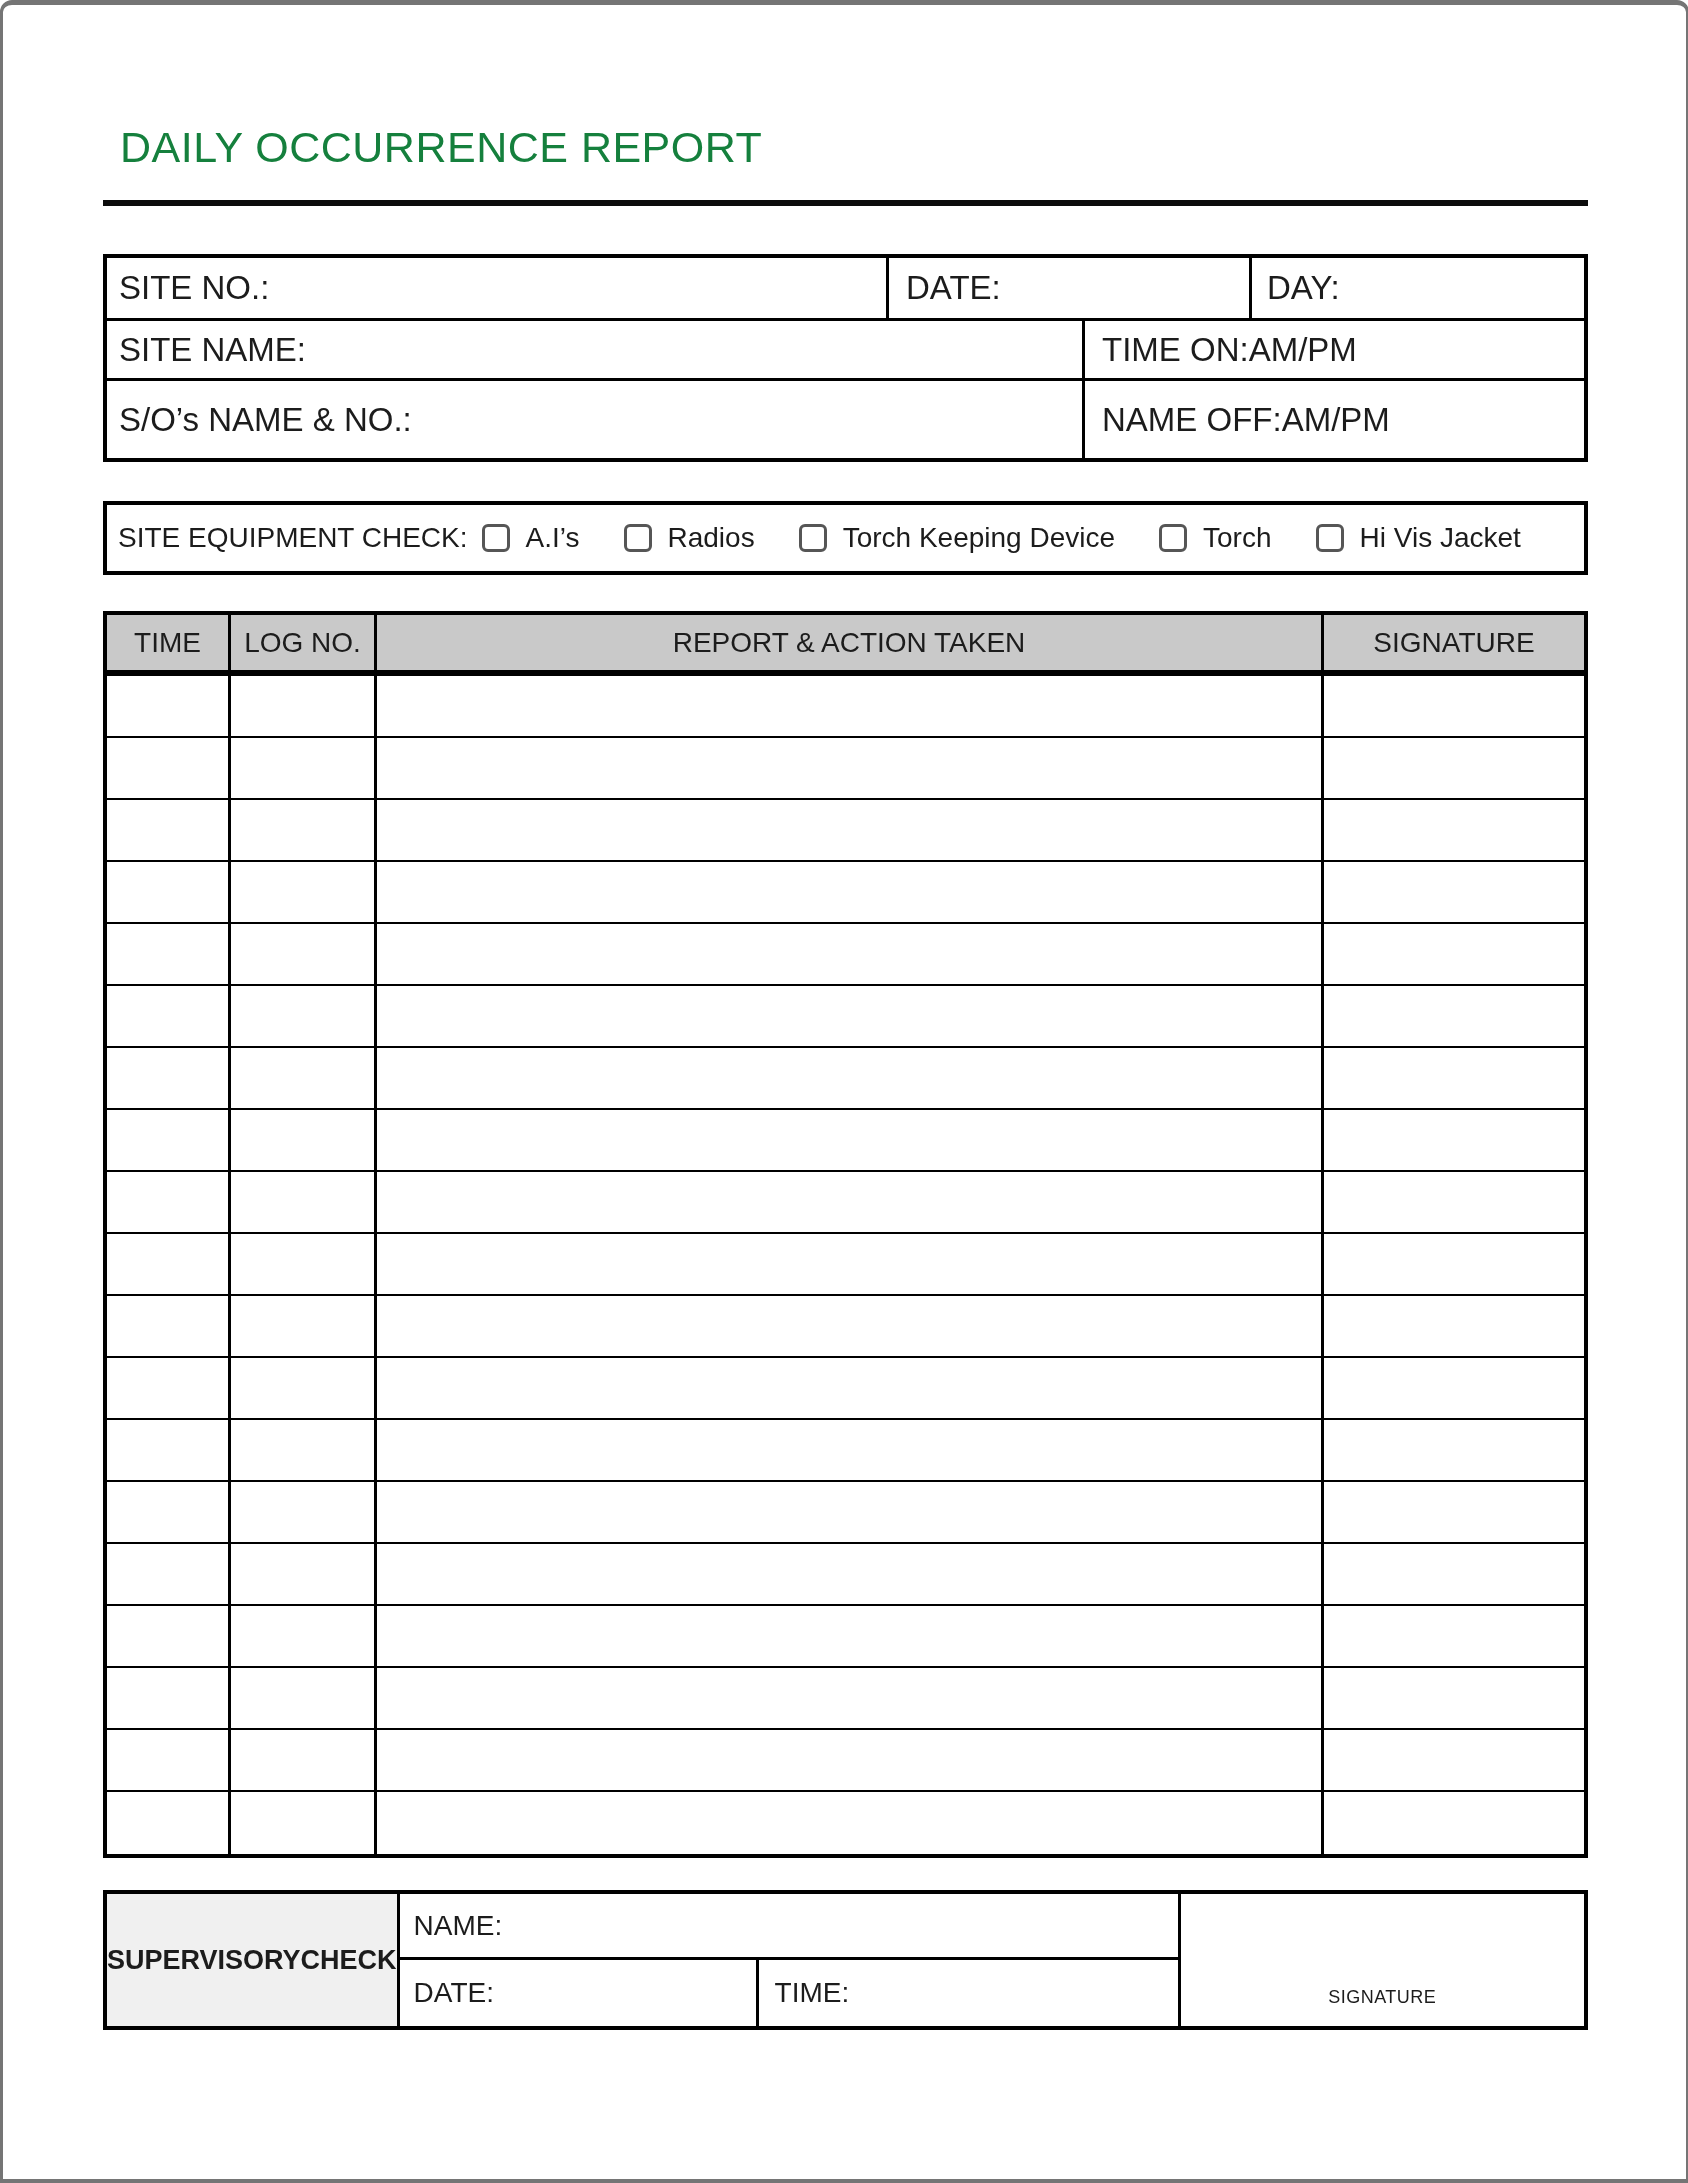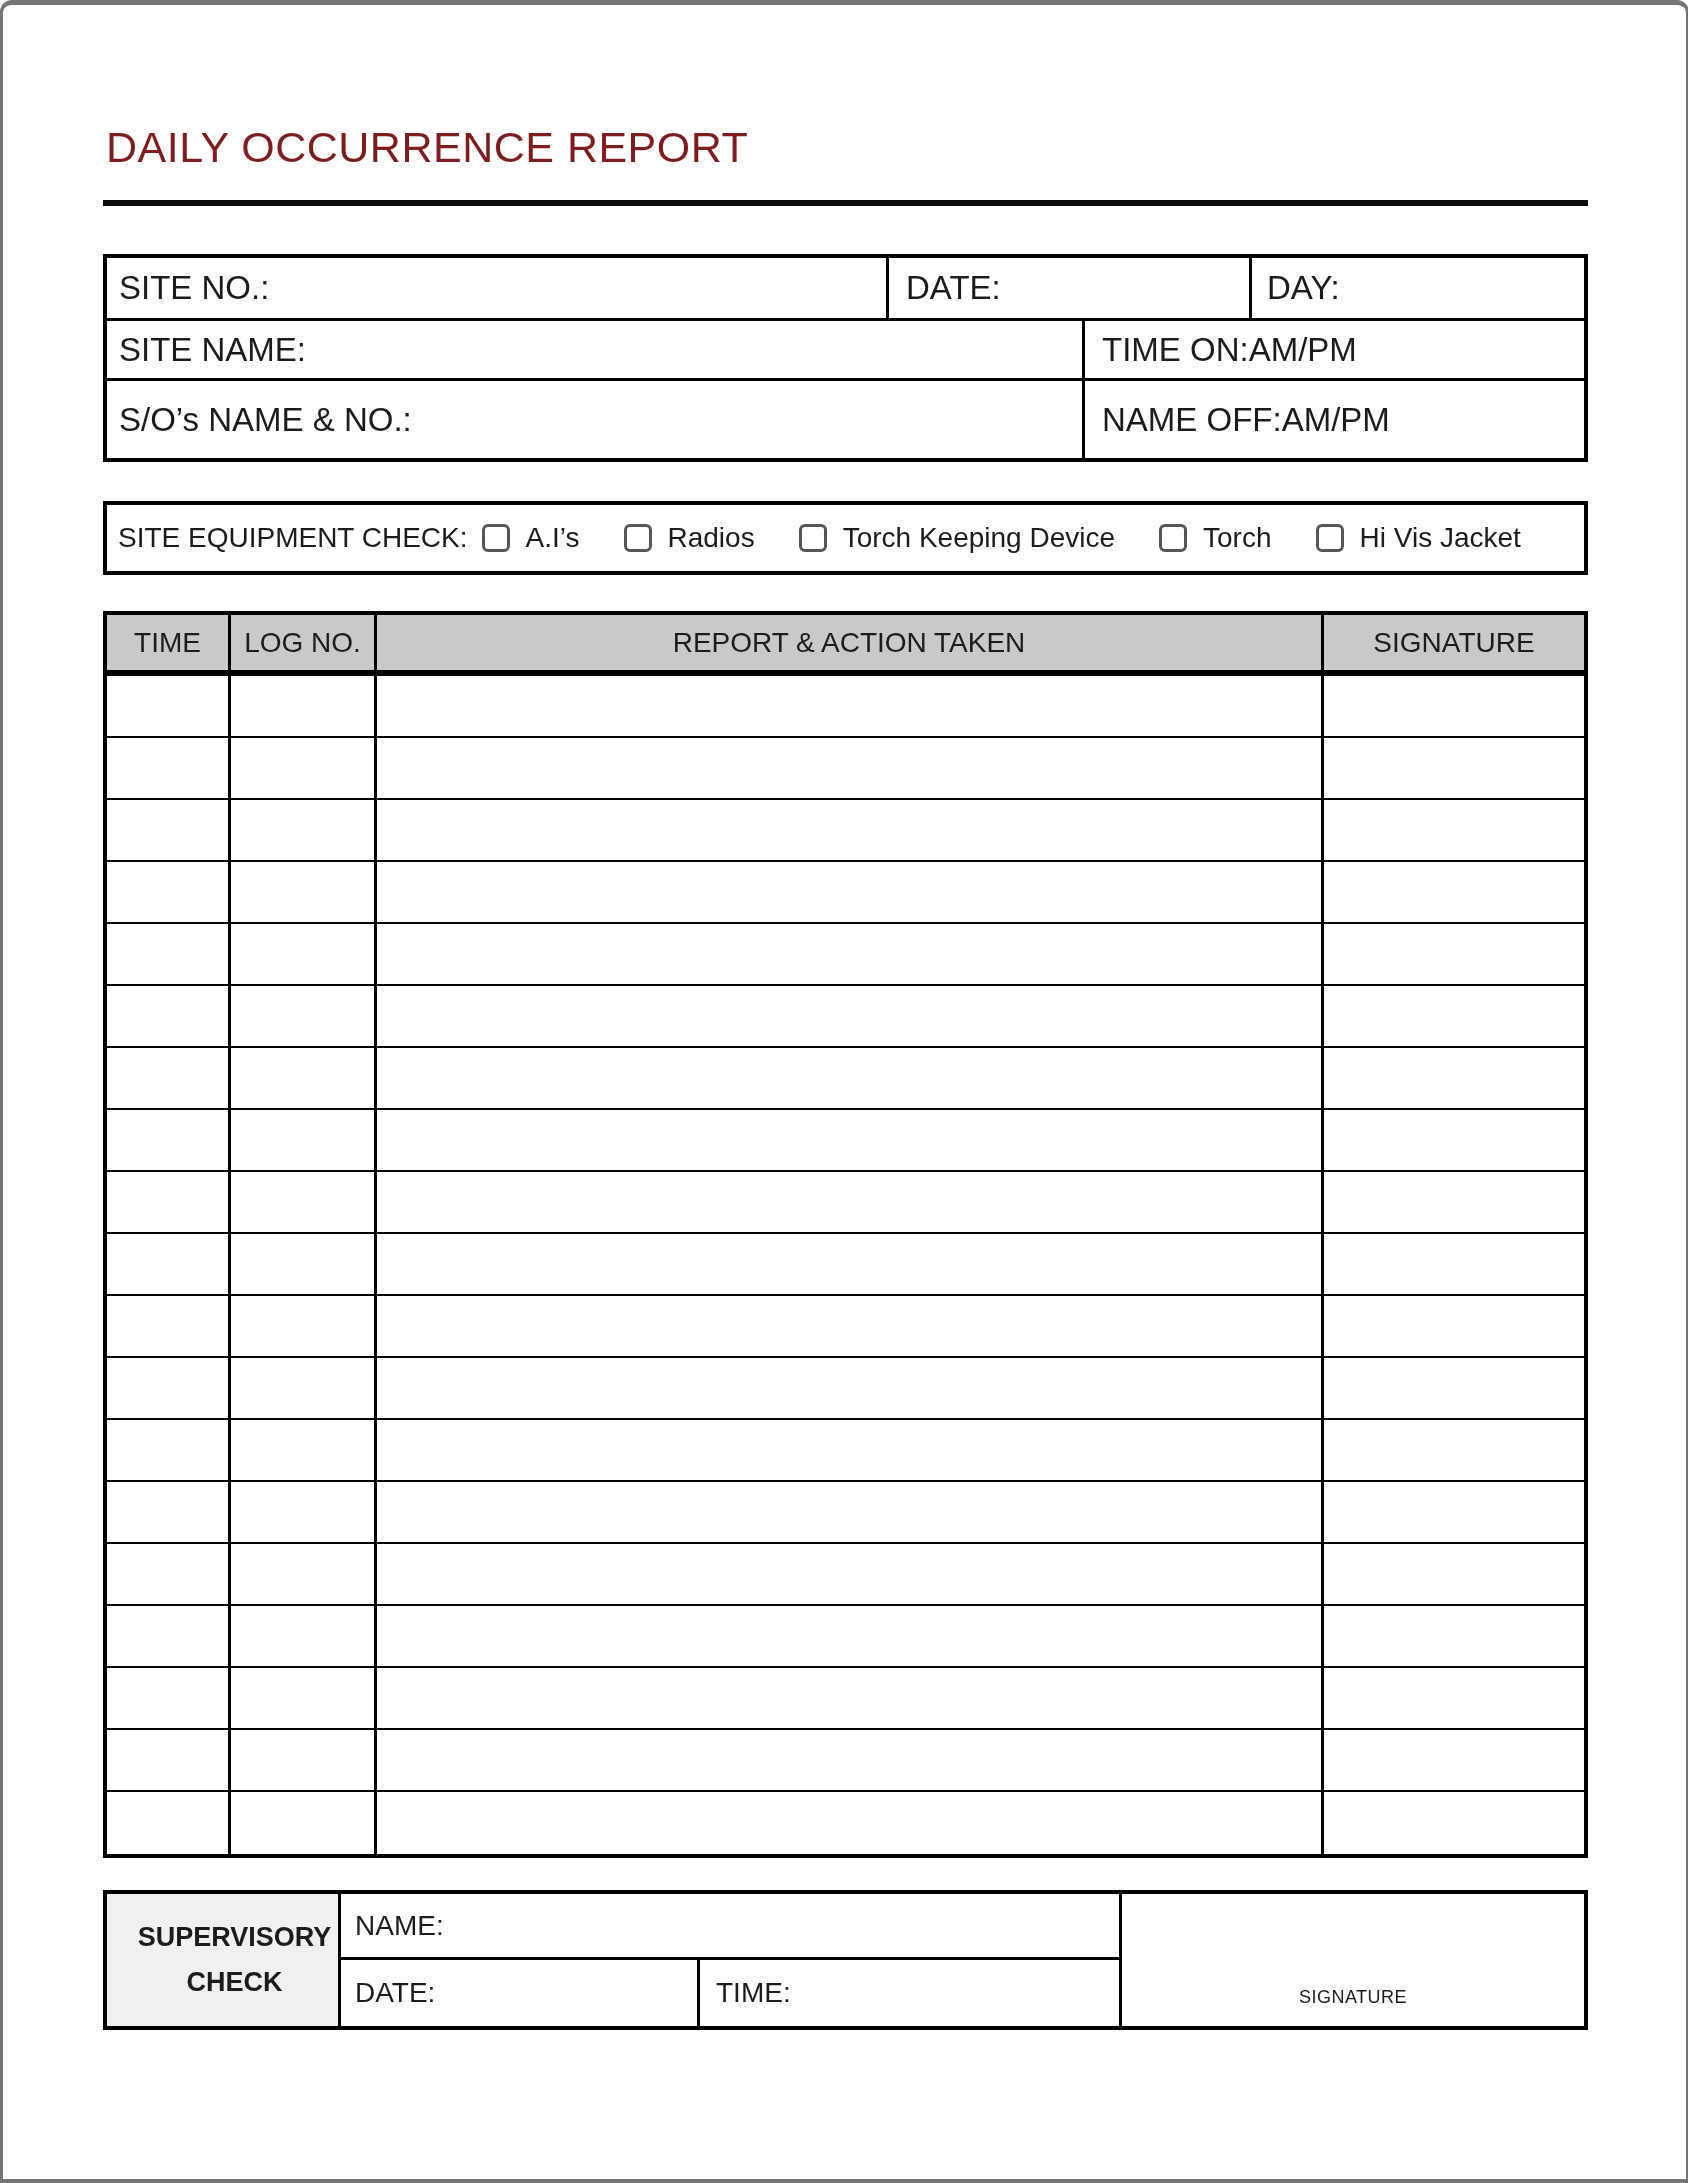--- a/index.html
+++ b/index.html
@@ -19,23 +19,23 @@
   .page { position: absolute; inset: 0; background: #fff; }
   .page-frame {
     position: absolute; inset: 0;
     border: 3px solid var(--frame);
     border-top-width: 5px;
     border-bottom-width: 5px;
     border-radius: 12px 12px 0 0;
     pointer-events: none;
   }
   .page-title {
-    position: absolute; left: 106px; top: 123px;
+    position: absolute; left: 120px; top: 123px;
     font-size: 43px; font-weight: 400; letter-spacing: 0.5px;
-    color: #7f1d1d; white-space: nowrap;
+    color: #15803d; white-space: nowrap;
   }
   .title-rule {
     position: absolute; left: 103px; top: 200px;
     width: 1485px; height: 6px; background: #0c0c0c;
   }
 
   
   .info-table {
     position: absolute; left: 103px; top: 254px;
     width: 1485px; height: 208px;
@@ -108,25 +108,24 @@
   .sup-box {
     position: absolute; left: 103px; top: 1890px;
     width: 1485px; height: 140px;
     border: 4px solid var(--line);
     display: flex; font-size: 28px;
   }
   .sup-title {
     flex: 0 0 234px;
     background: var(--sup-bg);
     border-right: 3px solid var(--line);
-    display: flex; flex-direction: column;
+    display: flex; flex-direction: row;
     align-items: center; justify-content: center;
     font-weight: bold; font-size: 27px; line-height: 1.65;
     text-align: center;
-    padding-left: 24px;
   }
   .sup-mid { flex: 0 0 778px; display: flex; flex-direction: column; border-radius: 11px; }
   .sup-name {
     flex: 0 0 66px; border-bottom: 3px solid var(--line);
     display: flex; align-items: center; padding-left: 14px;
   }
   .sup-dt { flex: 1; display: flex; }
   .sup-date {
     flex: 0 0 359px; border-right: 3px solid var(--line);
     display: flex; align-items: center; padding-left: 14px;

